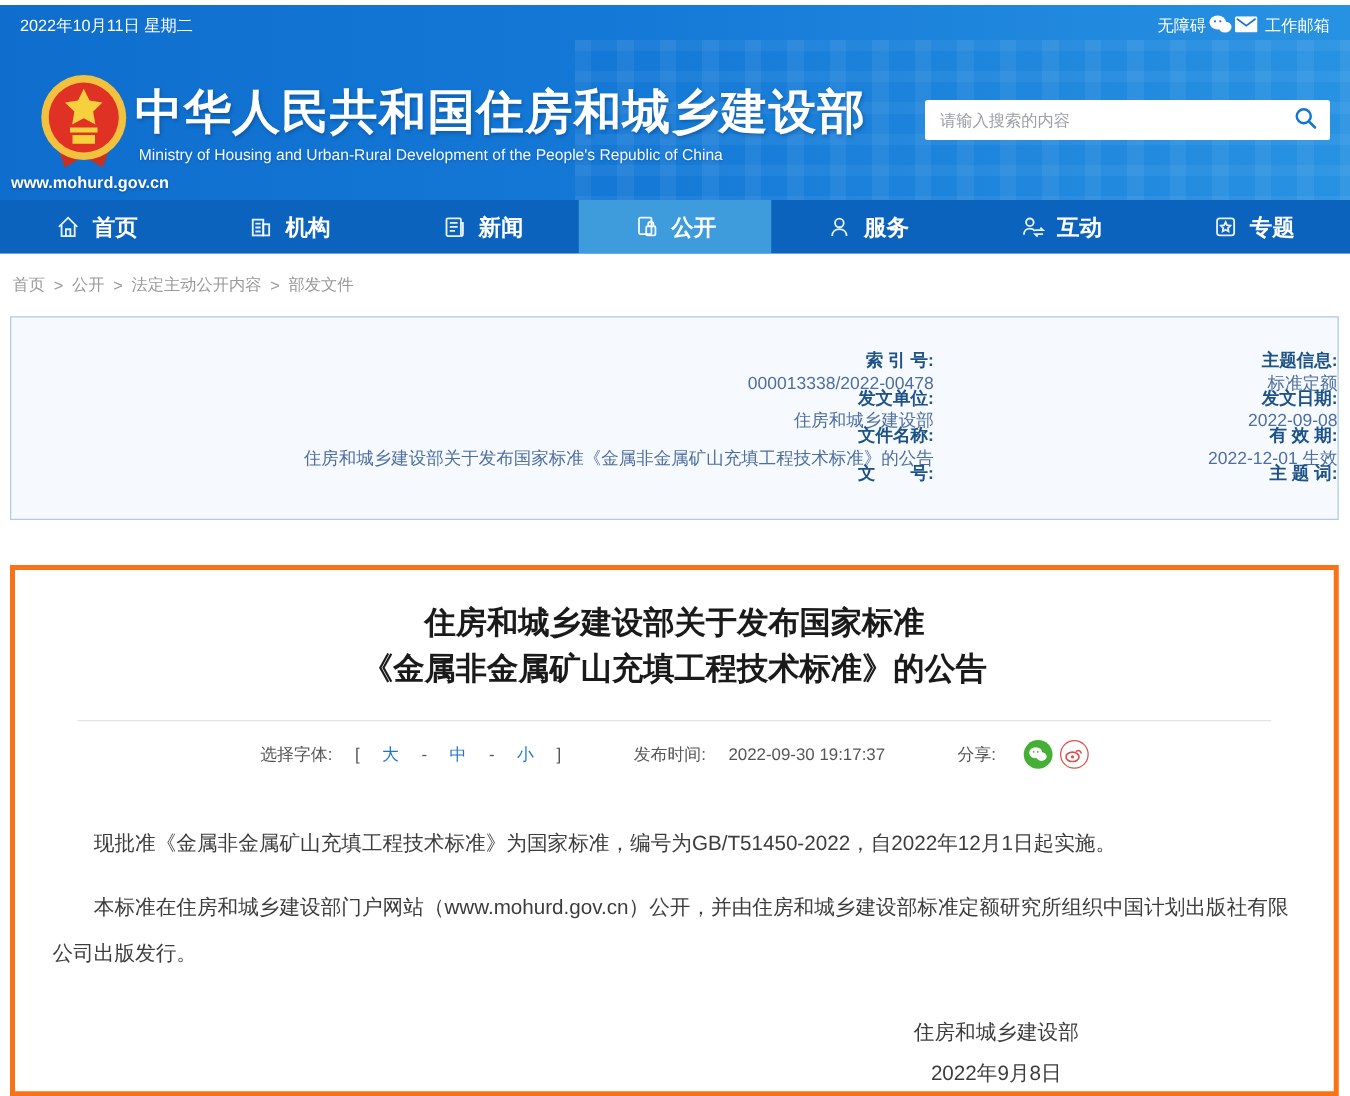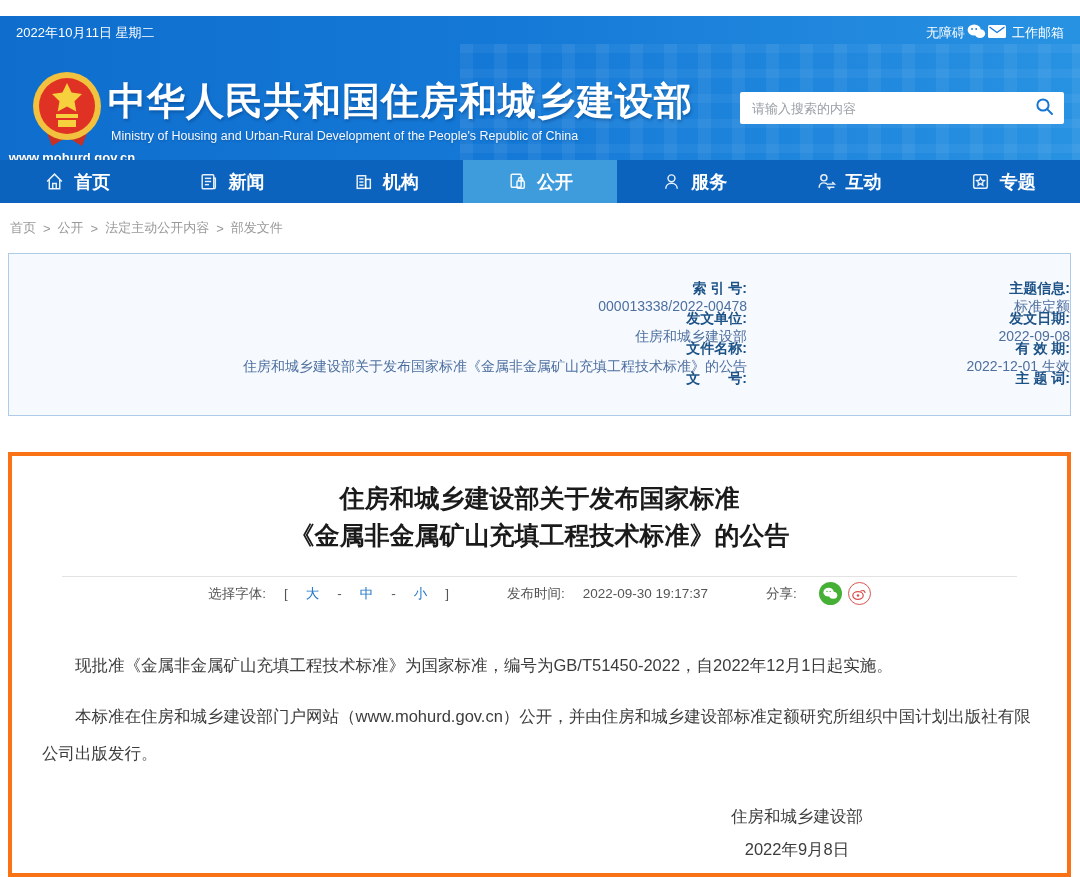--- a/index.html
+++ b/index.html
@@ -4,21 +4,21 @@
 <style>
   * { box-sizing: border-box; }
   html,body { margin:0; padding:0; }
   body {
     width:1080px; height:877px; overflow:hidden; position:relative;
     font-family:"Liberation Sans","DejaVu Sans",sans-serif; background:#ffffff;
   }
 
   
   .top-area {
-    position:absolute; top:16px; left:0; width:1080px; height:160px;
+    position:absolute; top:4px; left:0; width:1080px; height:160px;
     background:linear-gradient(90deg,#0f6ecd 0%, #1478d6 45%, #2892e2 100%);
     overflow:hidden;
   }
   .building-pattern {
     position:absolute; right:0; top:28px; width:620px; height:132px; opacity:.45;
     background:
       repeating-linear-gradient(90deg, rgba(255,255,255,0.13) 0 13px, transparent 13px 34px),
       repeating-linear-gradient(180deg, rgba(255,255,255,0.10) 0 9px, transparent 9px 25px);
   }
   .topbar {
@@ -89,21 +89,21 @@
   .article {
     position:absolute; top:452px; left:8px; width:1063px; height:425px;
     background:#ffffff; border:4px solid #f97316; overflow:hidden;
   }
   .article-title {
     margin-top:24px; text-align:center; font-size:25px; font-weight:bold;
     color:#1a1a1a; line-height:37px;
   }
   .divider { margin:22px auto 0; width:955px; border-top:1px solid #e3e3e3; }
   .meta-row {
-    margin-top:5px; display:flex; justify-content:center; align-items:center;
+    margin-top:15px; display:flex; justify-content:center; align-items:center;
     font-size:13.5px; color:#555; gap:18px;
   }
   .font-opt { color:#1f74c8; cursor:pointer; }
   .meta-gap { width:22px; }
   .share-icons { display:flex; align-items:center; gap:6px; margin-left:4px; }
   .share-circle {
     width:23px; height:23px; border-radius:50%;
     display:flex; align-items:center; justify-content:center; cursor:pointer;
   }
   .share-wechat { background:#45b035; }
@@ -185,40 +185,40 @@
           <path d="M3 10 L10 3 L17 10"></path>
           <path d="M5 8.5 V17 H15 V8.5"></path>
           <path d="M8.3 17 V11.8 H11.7 V17"></path>
         </svg>
     </span>
     <span>首页</span>
   </div>
   <div class="nav-item">
     <span>
       <svg width="21" height="21" viewBox="0 0 20 20" stroke="rgba(255,255,255,.9)" stroke-width="1.4" fill="none">
+          <rect x="4" y="4.5" width="8" height="12"></rect>
+          <rect x="12" y="8" width="4.5" height="8.5"></rect>
+          <line x1="6" y1="7.5" x2="10" y2="7.5"></line>
+          <line x1="6" y1="10.5" x2="10" y2="10.5"></line>
+          <line x1="6" y1="13.5" x2="10" y2="13.5"></line>
+        </svg>
+    </span>
+    <span>机构</span>
+  </div>
+  <div class="nav-item">
+    <span>
+      <svg width="21" height="21" viewBox="0 0 20 20" stroke="rgba(255,255,255,.9)" stroke-width="1.4" fill="none">
           <rect x="4" y="3.5" width="11" height="13.5" rx="1"></rect>
           <path d="M15 7 h1.5 v8.5 a1.5 1.5 0 0 1 -1.5 1.5"></path>
           <line x1="6.5" y1="7" x2="12.5" y2="7"></line>
           <line x1="6.5" y1="10" x2="12.5" y2="10"></line>
           <line x1="6.5" y1="13" x2="10.5" y2="13"></line>
         </svg>
     </span>
     <span>新闻</span>
-  </div>
-  <div class="nav-item">
-    <span>
-      <svg width="21" height="21" viewBox="0 0 20 20" stroke="rgba(255,255,255,.9)" stroke-width="1.4" fill="none">
-          <rect x="4" y="4.5" width="8" height="12"></rect>
-          <rect x="12" y="8" width="4.5" height="8.5"></rect>
-          <line x1="6" y1="7.5" x2="10" y2="7.5"></line>
-          <line x1="6" y1="10.5" x2="10" y2="10.5"></line>
-          <line x1="6" y1="13.5" x2="10" y2="13.5"></line>
-        </svg>
-    </span>
-    <span>机构</span>
   </div>
   <div class="nav-item active">
     <span>
       <svg width="21" height="21" viewBox="0 0 20 20" stroke="rgba(255,255,255,.92)" stroke-width="1.4" fill="none">
           <rect x="4" y="3" width="9.5" height="12.5" rx="1"></rect>
           <rect x="9.5" y="9.5" width="7" height="7" rx="1"></rect>
           <path d="M11 9.5 v-1.4 a2 2 0 0 1 4 0 V9.5"></path>
         </svg>
     </span>
     <span>公开</span>

